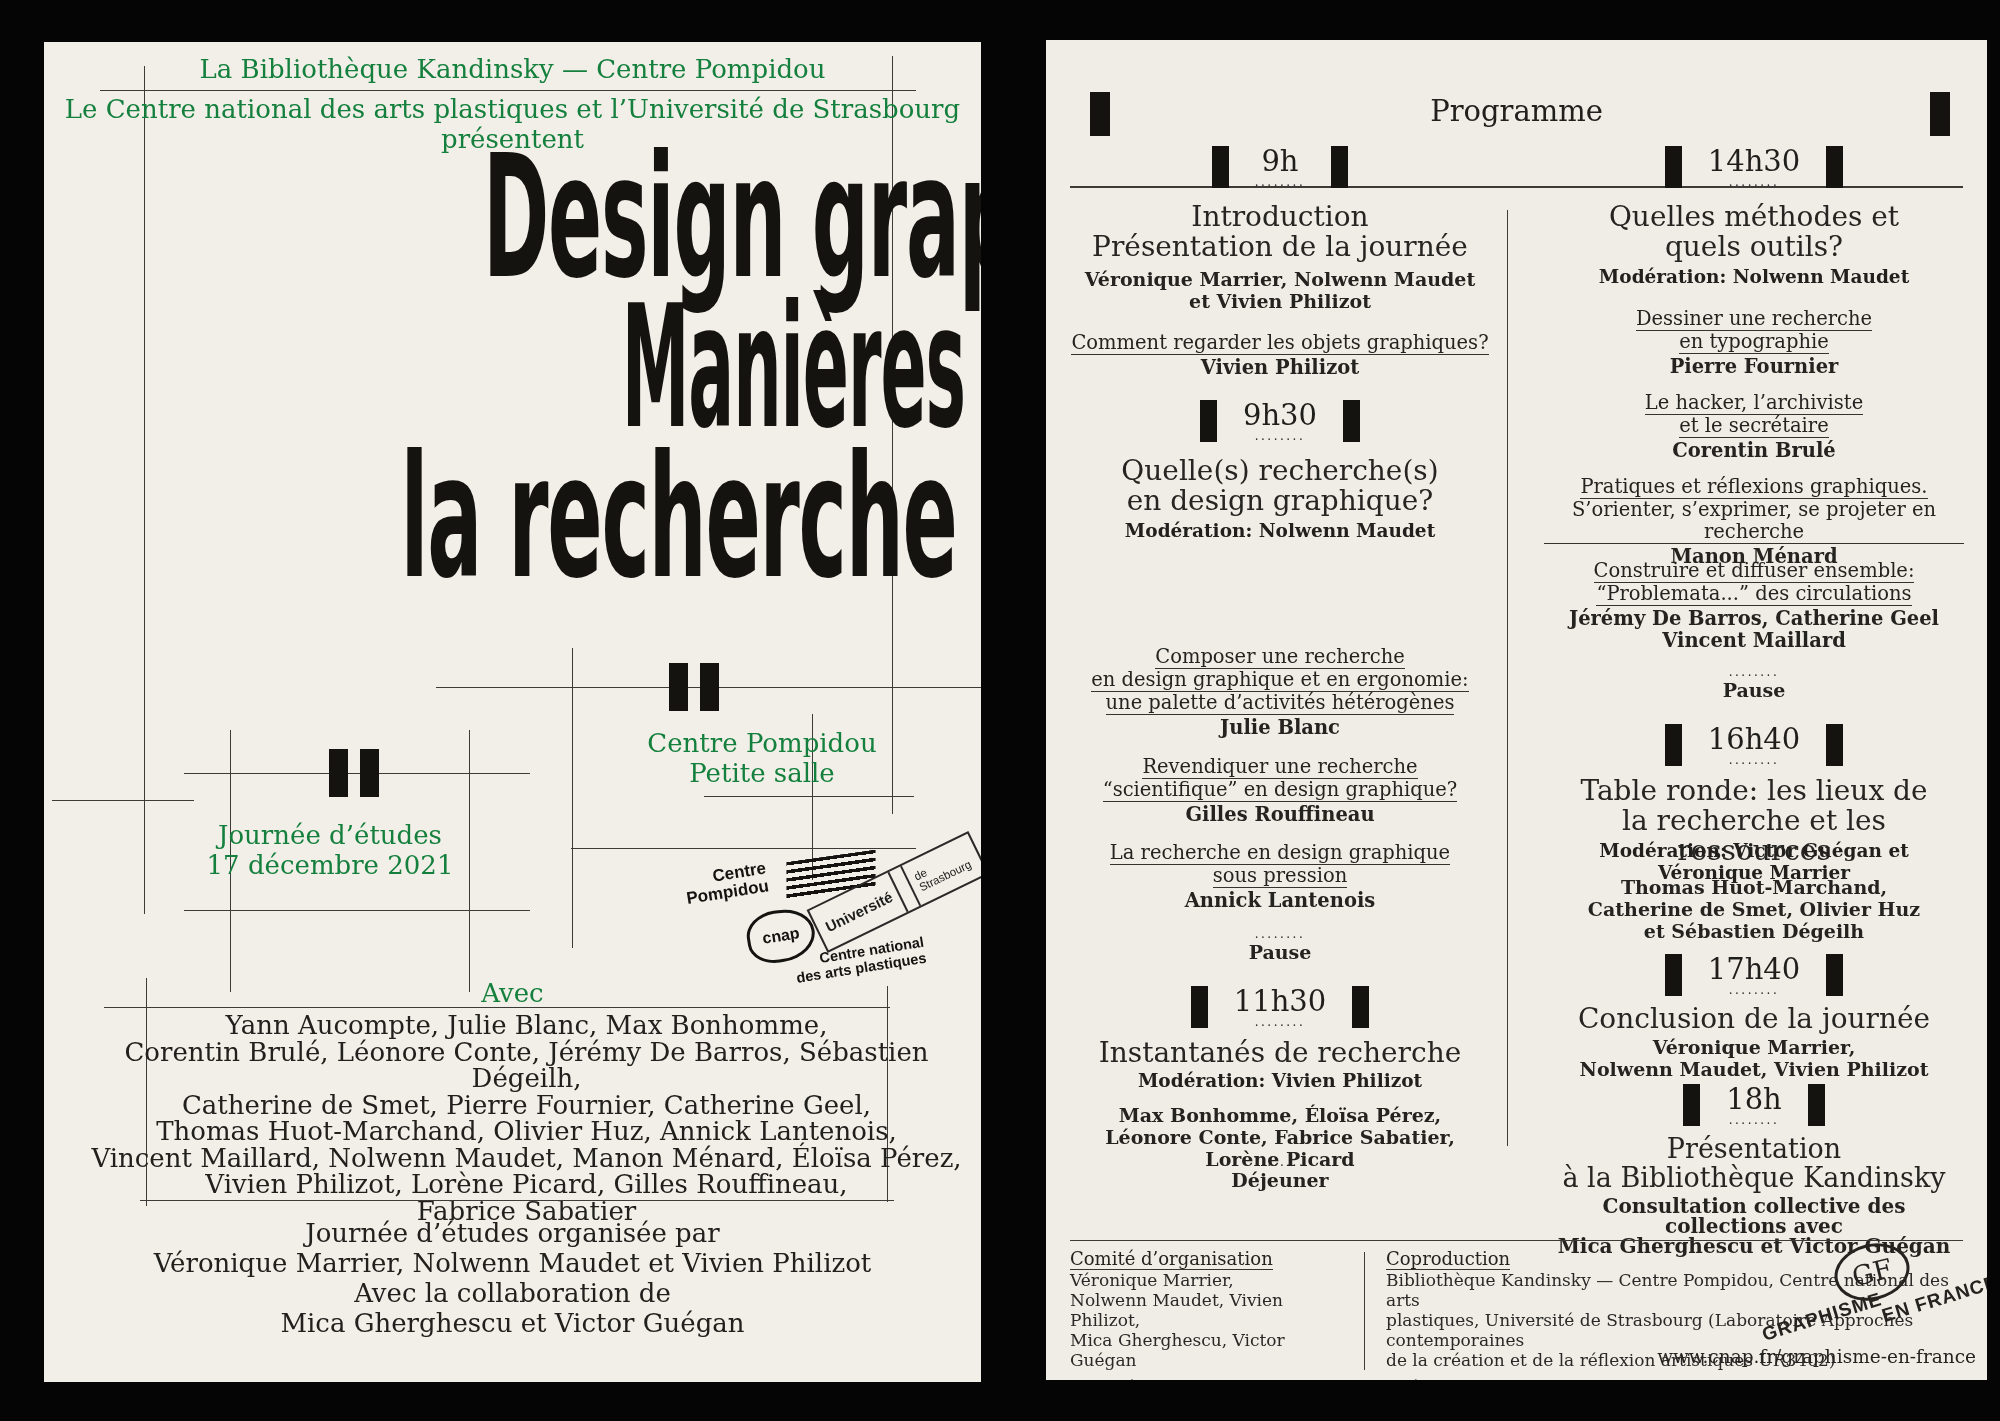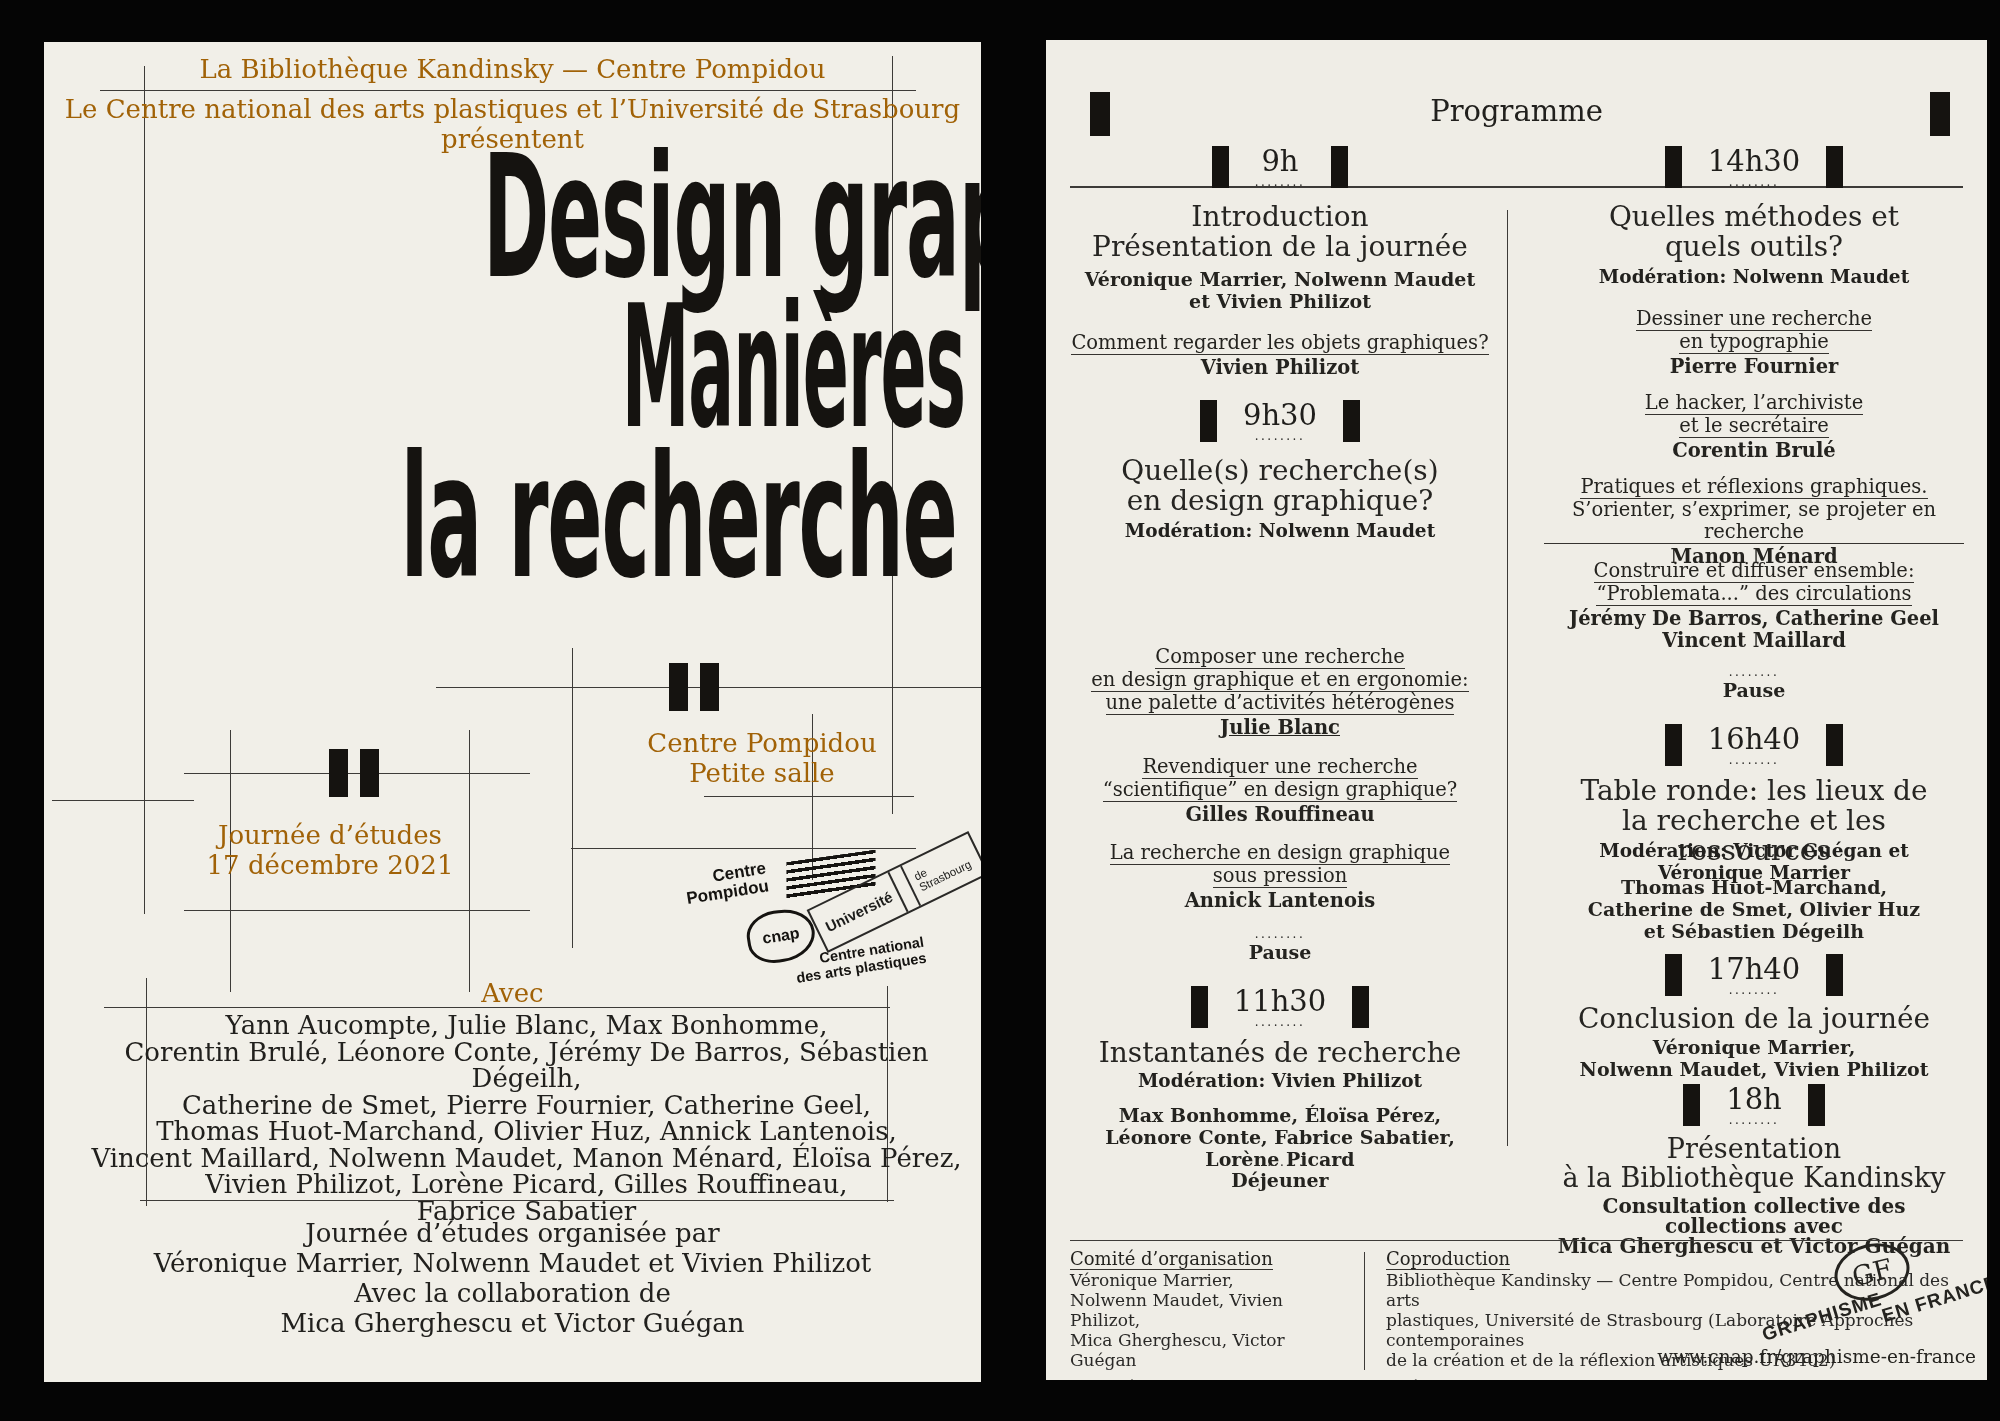--- a/index.html
+++ b/index.html
@@ -5,21 +5,21 @@
   html,body{margin:0;padding:0;background:#050505;}
   .stage{position:relative;width:2000px;height:1421px;background:#050505;overflow:hidden;
          font-family:"DejaVu Serif", serif;color:#1c1c1a;}
   .page{position:absolute;overflow:hidden;}
   .page-left{left:44px;top:42px;width:937px;height:1340px;background:#f1efe8;}
   .page-right{left:1046px;top:40px;width:941px;height:1340px;background:#efede6;}
   .hl{position:absolute;background:#3d3b38;height:1px;}
   .vl{position:absolute;background:#3d3b38;width:1px;}
   .ctr{position:absolute;left:0;right:0;text-align:center;}
   
-  .lp-small{font-size:26px;line-height:30px;color:#a16207;}
+  .lp-small{font-size:26px;line-height:30px;color:#15803d;}
   .lp-title-line{position:absolute;left:0;right:0;text-align:center;
       font-family:"DejaVu Sans", sans-serif;font-weight:900;font-size:170px;line-height:150px;
       letter-spacing:-0.015em;color:#151310;white-space:nowrap;}
   .lp-title-line > span{display:inline-block;transform-origin:center;}
   .pause{position:absolute;display:flex;gap:12px;}
   .pause i{display:block;width:19px;height:48px;background:#151310;}
   .lp-names{font-size:26px;line-height:26.5px;color:#21201d;}
   .lp-org{font-size:26px;line-height:30px;color:#21201d;}
   
   .logo-cp-text{position:absolute;font-family:"Liberation Sans", sans-serif;font-weight:bold;
@@ -188,21 +188,21 @@
             <span class="time">9h30</span>
             <span class="dots">........</span>
           </span>
         <span class="bar"></span>
       </div>
       <div class="rp-heading" style="top:416px;">
         <div>Quelle(s) recherche(s)</div>
         <div>en design graphique?</div>
       </div>
       <div class="rp-mod" style="top:480px;">Modération: Nolwenn Maudet</div>
-      <div class="talk" style="top:606px;text-decoration:underline;">
+      <div class="talk" style="top:606px;">
         <div class="tl-line"><span>Composer une recherche</span></div>
         <div class="tl-line"><span>en design graphique et en ergonomie:</span></div>
         <div class="tl-line"><span>une palette d’activités hétérogènes</span></div>
         <div class="sp">Julie Blanc</div>
       </div>
       <div class="talk" style="top:716px;">
         <div class="tl-line"><span>Revendiquer une recherche</span></div>
         <div class="tl-line"><span>“scientifique” en design graphique?</span></div>
         <div class="sp">Gilles Rouffineau</div>
       </div>

